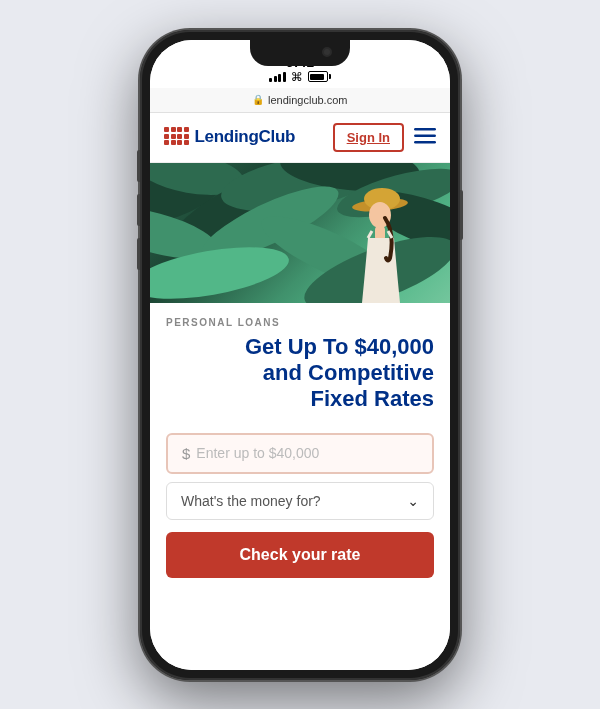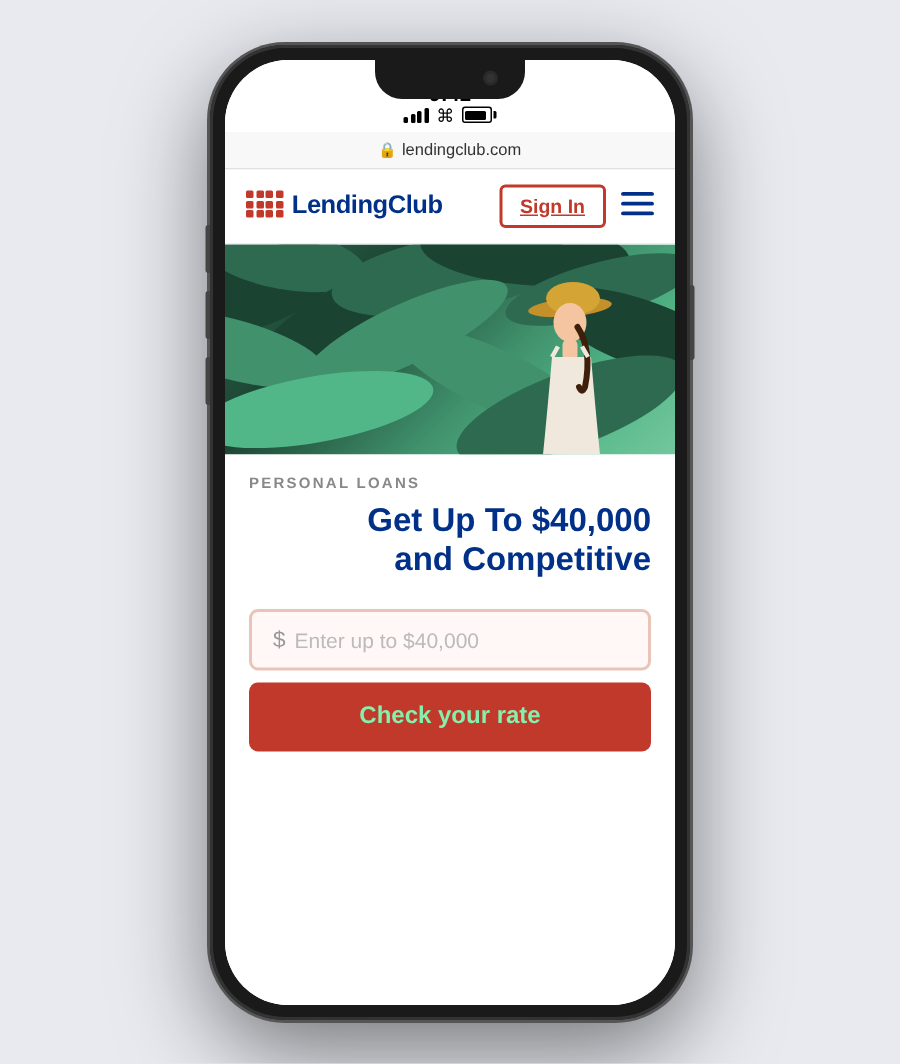--- a/index.html
+++ b/index.html
@@ -285,21 +285,21 @@
     }
 
     .chevron {
       color: #333;
       font-size: 14px;
     }
 
     
     .cta-button {
       background: #c0392b;
-      color: #86efac;
+      color: #ffffff;
       width: 100%;
       padding: 14px;
       border: none;
       border-radius: 6px;
       font-size: 16px;
       font-weight: 600;
       cursor: pointer;
       margin-bottom: 8px;
     }
 
@@ -457,29 +457,34 @@
           <line x1="238" y1="68" x2="242" y2="75" stroke="#f0e8dc" stroke-width="3"></line>
         </svg>
       </div>
     </div>
 
     <div class="content-area">
       <div class="section-label">PERSONAL LOANS</div>
       <div class="hero-title">
         <span>Get Up To $40,000</span><br>
         <span>and Competitive</span><br>
+        <span>Fixed Rates</span>
       </div>
 
       
       <div class="amount-input-wrapper">
         <span class="dollar-sign">$</span>
         <span class="amount-placeholder">Enter up to $40,000</span>
       </div>
 
       
+      <div class="dropdown-wrapper">
+        <span class="dropdown-label">What's the money for?</span>
+        <span class="chevron">⌄</span>
+      </div>
 
       
       <button class="cta-button">Check your rate</button>
 
       
     </div>
 
   </div>
 </div>
 

